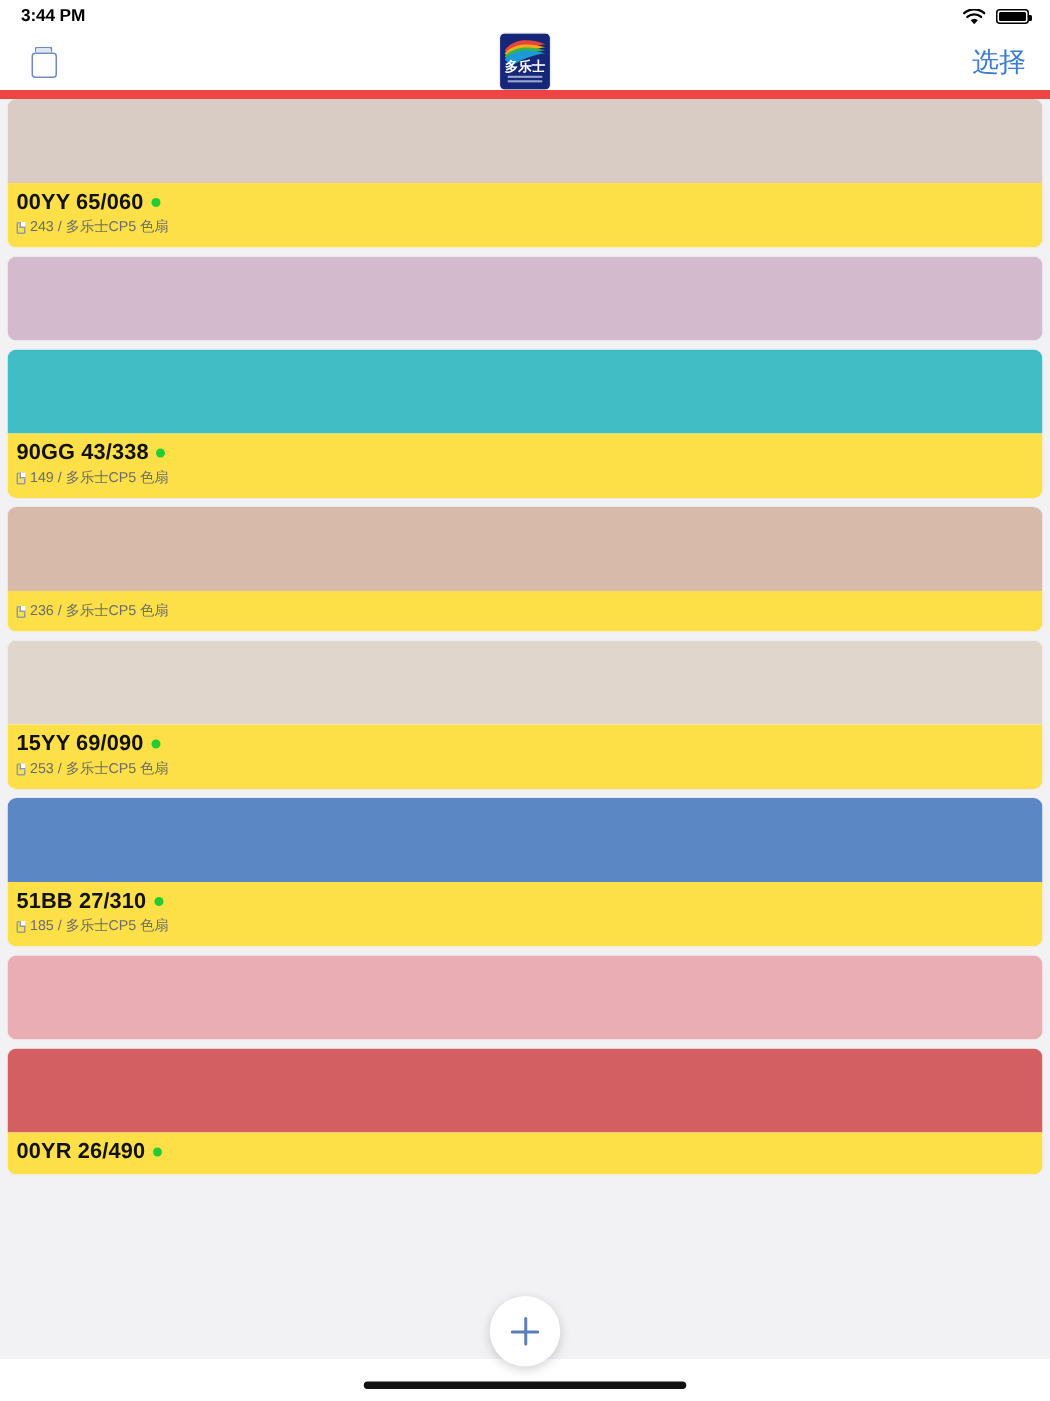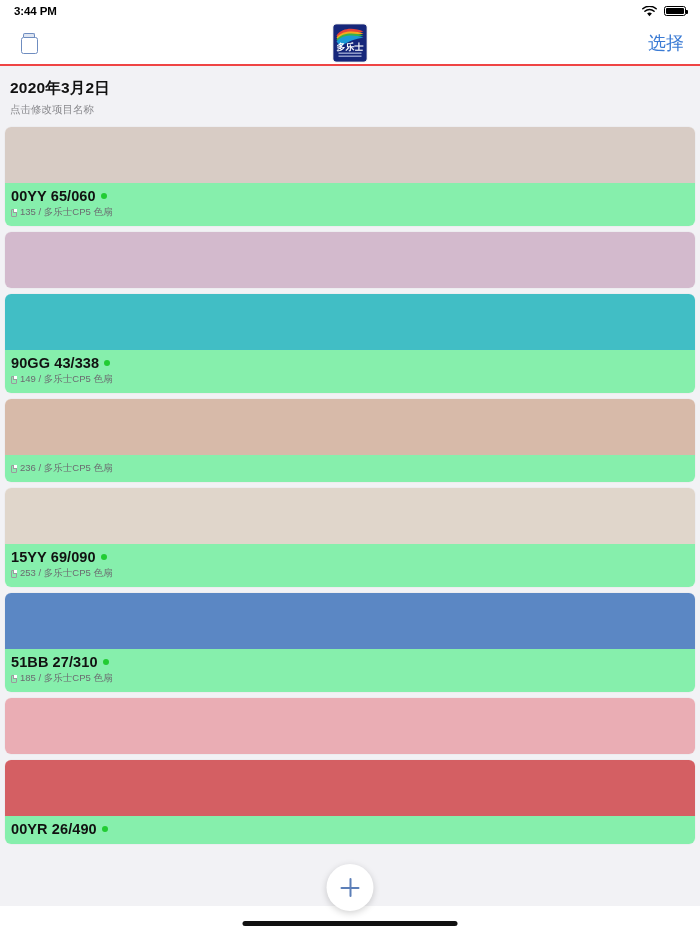--- a/index.html
+++ b/index.html
@@ -32,21 +32,21 @@
     width:1.6px; height:4px; background:#000; border-radius:0 1px 1px 0;
   }
   .battery > i { display:block; width:100%; height:100%; background:#000; border-radius:1px; }
 
   
   .navbar {
     height:44px; background:#ffffff;
     display:flex; align-items:center;
     padding:0 16px;
     position:relative;
-    border-bottom:2px solid #ef4444;
+    border-bottom:6px solid #ef4444;
   }
   .nav-left-icon { width:26px; height:26px; display:flex; align-items:center; justify-content:center; cursor:pointer; }
   .doc-icon { width:17px; height:21px; position:relative; }
   .doc-icon .body {
     position:absolute; left:0; bottom:0; width:17px; height:17px;
     border:1.6px solid #6f8dc0; border-radius:2.5px; background:#fff;
   }
   .doc-icon .lid {
     position:absolute; left:2.5px; top:0; width:12px; height:4px;
     border:1.4px solid #6f8dc0; border-bottom:none; border-radius:2px 2px 0 0;
@@ -81,21 +81,21 @@
   
   .list { padding:0 5px; }
   .card {
     background:#ffffff;
     border-radius:6px;
     overflow:hidden;
     margin-bottom:6px;
     box-shadow:0 0 0 0.5px rgba(0,0,0,0.04);
   }
   .swatch { height:56px; width:100%; }
-  .card-info { padding:5px 6px 7px 6px; background:#86efac; }
+  .card-info { padding:5px 6px 7px 6px; background:#fde047; }
   .code-row { display:flex; align-items:center; gap:5px; }
   .code {
     font-size:14.5px; font-weight:bold; color:#111; letter-spacing:0.1px;
   }
   .dot { width:6px; height:6px; border-radius:50%; background:#22cc33; display:block; }
   .meta-row { display:flex; align-items:center; gap:3px; margin-top:2px; }
   .mini-doc {
     width:6px; height:8px; border:1px solid #9a9a9e; border-radius:1px;
     position:relative; flex:none;
   }
@@ -175,36 +175,32 @@
         <path d="M3 17 C9 10, 20 10, 30 13 C22 14, 14 17, 7 22 Z" fill="#1c9ad6"></path>
         <text x="16.5" y="25" font-size="9" font-weight="bold" fill="#ffffff" text-anchor="middle" font-family="DejaVu Sans, sans-serif">多乐士</text>
         <rect x="5" y="28" width="23" height="1.4" fill="#9aa6d0"></rect>
         <rect x="5" y="31" width="23" height="1.4" fill="#9aa6d0"></rect>
       </svg>
     </div>
 
     <div class="nav-right">选择</div>
   </div>
 
-  <div class="project-head">
-    <div class="project-title">2020年3月2日</div>
-    <div class="project-sub">点击修改项目名称</div>
-  </div>
 
   <div class="list" id="color-list">
       <div class="card">
         <div class="swatch" style="background: rgb(216, 204, 197);"></div>
         <div class="card-info">
           <div class="code-row">
             <span class="code">00YY 65/060</span>
             <span class="dot" style="background: rgb(34, 204, 51);"></span>
           </div>
           <div class="meta-row">
             <span class="mini-doc"></span>
-            <span class="meta-text">135 / 多乐士CP5 色扇</span>
+            <span class="meta-text">243 / 多乐士CP5 色扇</span>
           </div>
         </div>
       </div>
       <div class="card">
         <div class="swatch" style="background: rgb(211, 186, 205);"></div>
       </div>
       <div class="card">
         <div class="swatch" style="background: rgb(65, 190, 197);"></div>
         <div class="card-info">
           <div class="code-row">

